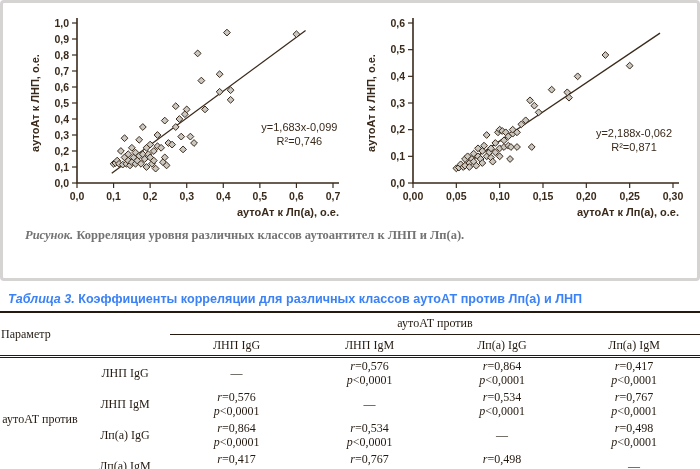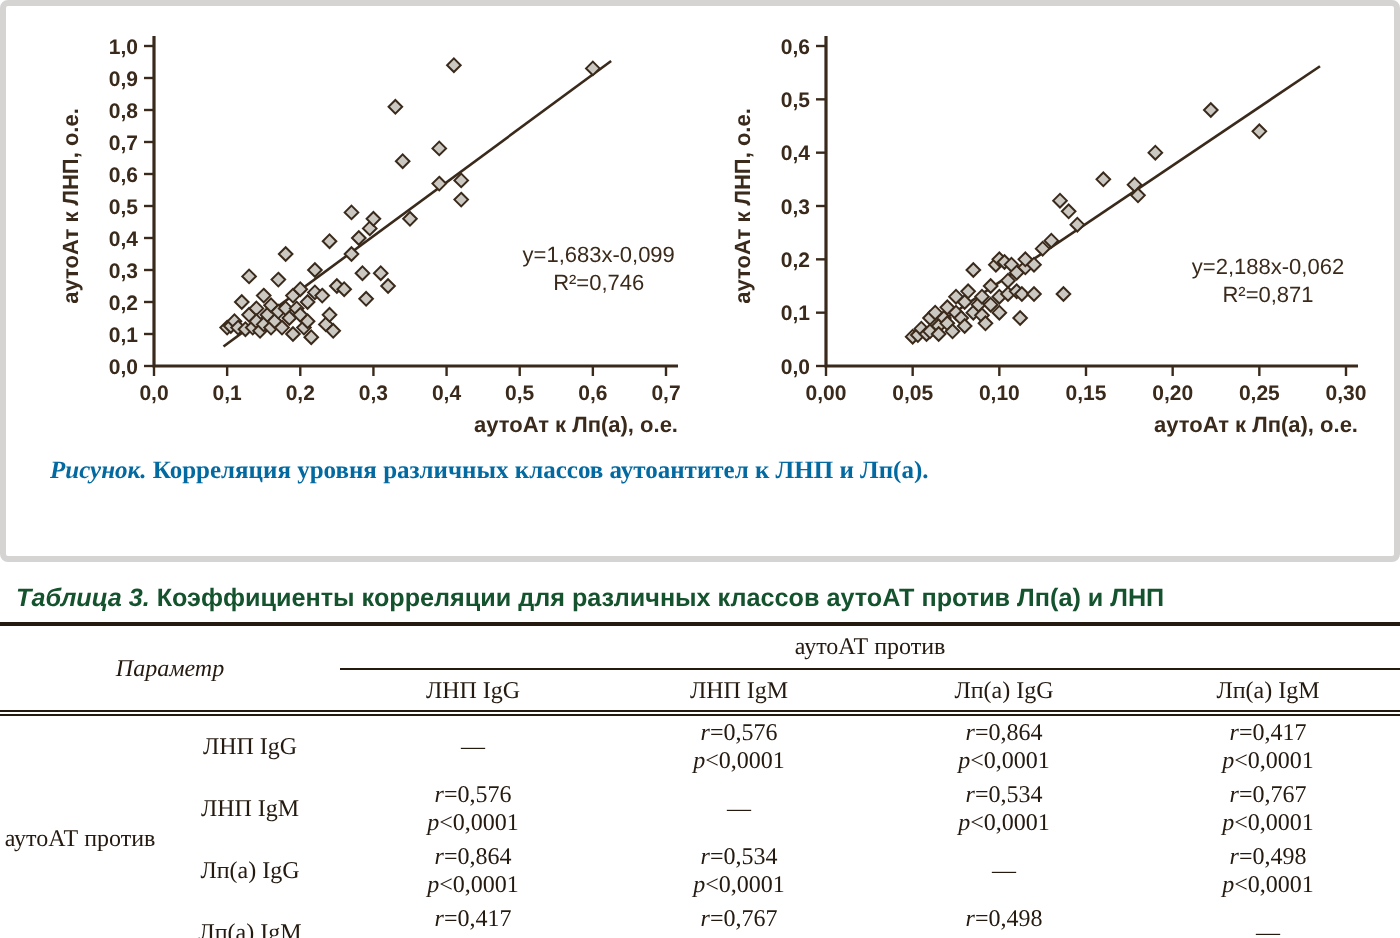--- a/index.html
+++ b/index.html
@@ -9,36 +9,36 @@
   }
   .figure-box{
     box-sizing:border-box;width:700px;height:281px;
     border:3px solid #d6d3d3;border-radius:4px;background:#fff;
   }
   .charts{display:flex;justify-content:space-between;padding-top:6px;}
   svg.chart{display:block;}
   svg.chart text.tick{font:bold 10.5px "Liberation Sans",sans-serif;fill:#3a2a1b;}
   svg.chart text.axlabel{font:bold 11px "Liberation Sans",sans-serif;fill:#3a2a1b;}
   svg.chart text.eq{font:11px "Liberation Sans",sans-serif;fill:#3a2a1b;}
-  .caption{padding:1px 18px 0 22px;font-family:"Liberation Serif",serif;color:#0369a1;}
+  .caption{padding:1px 18px 0 22px;font-family:"Liberation Serif",serif;color:#737373;}
   .caption-line1{font-size:12.5px;font-weight:bold;}
   .caption-prefix{font-style:italic;}
   .caption-line2{font-size:12.3px;margin-top:7px;}
   .table-title{
-    font-size:12.6px;font-weight:bold;color:#14532d;margin:11px 0 5px 8px;
+    font-size:12.6px;font-weight:bold;color:#3b82f6;margin:11px 0 5px 8px;
     font-family:"Liberation Sans",sans-serif;
   }
   .title-prefix{font-style:italic;}
   table.corr{
     width:700px;border-collapse:collapse;table-layout:fixed;
     font-family:"Liberation Serif",serif;font-size:12px;color:#241a10;
     border-top:2px solid #241a10;border-bottom:3px solid #241a10;
   }
   table.corr th{font-weight:normal;}
-  th.param{text-align:center;border-bottom:3px double #241a10;font-style:italic;}
+  th.param{text-align:left;border-bottom:3px double #241a10;}
   th.group-h{height:19px;text-align:center;border-bottom:1px solid #241a10;}
   th.colh{height:18px;text-align:center;border-bottom:3px double #241a10;}
   table.corr td{text-align:center;vertical-align:middle;height:29px;line-height:1.15;}
   td.rowgroup{text-align:center;}
   td.rowlabel{text-align:center;}
   td.val i{font-style:italic;}
 </style>
 </head>
 <body>
 

